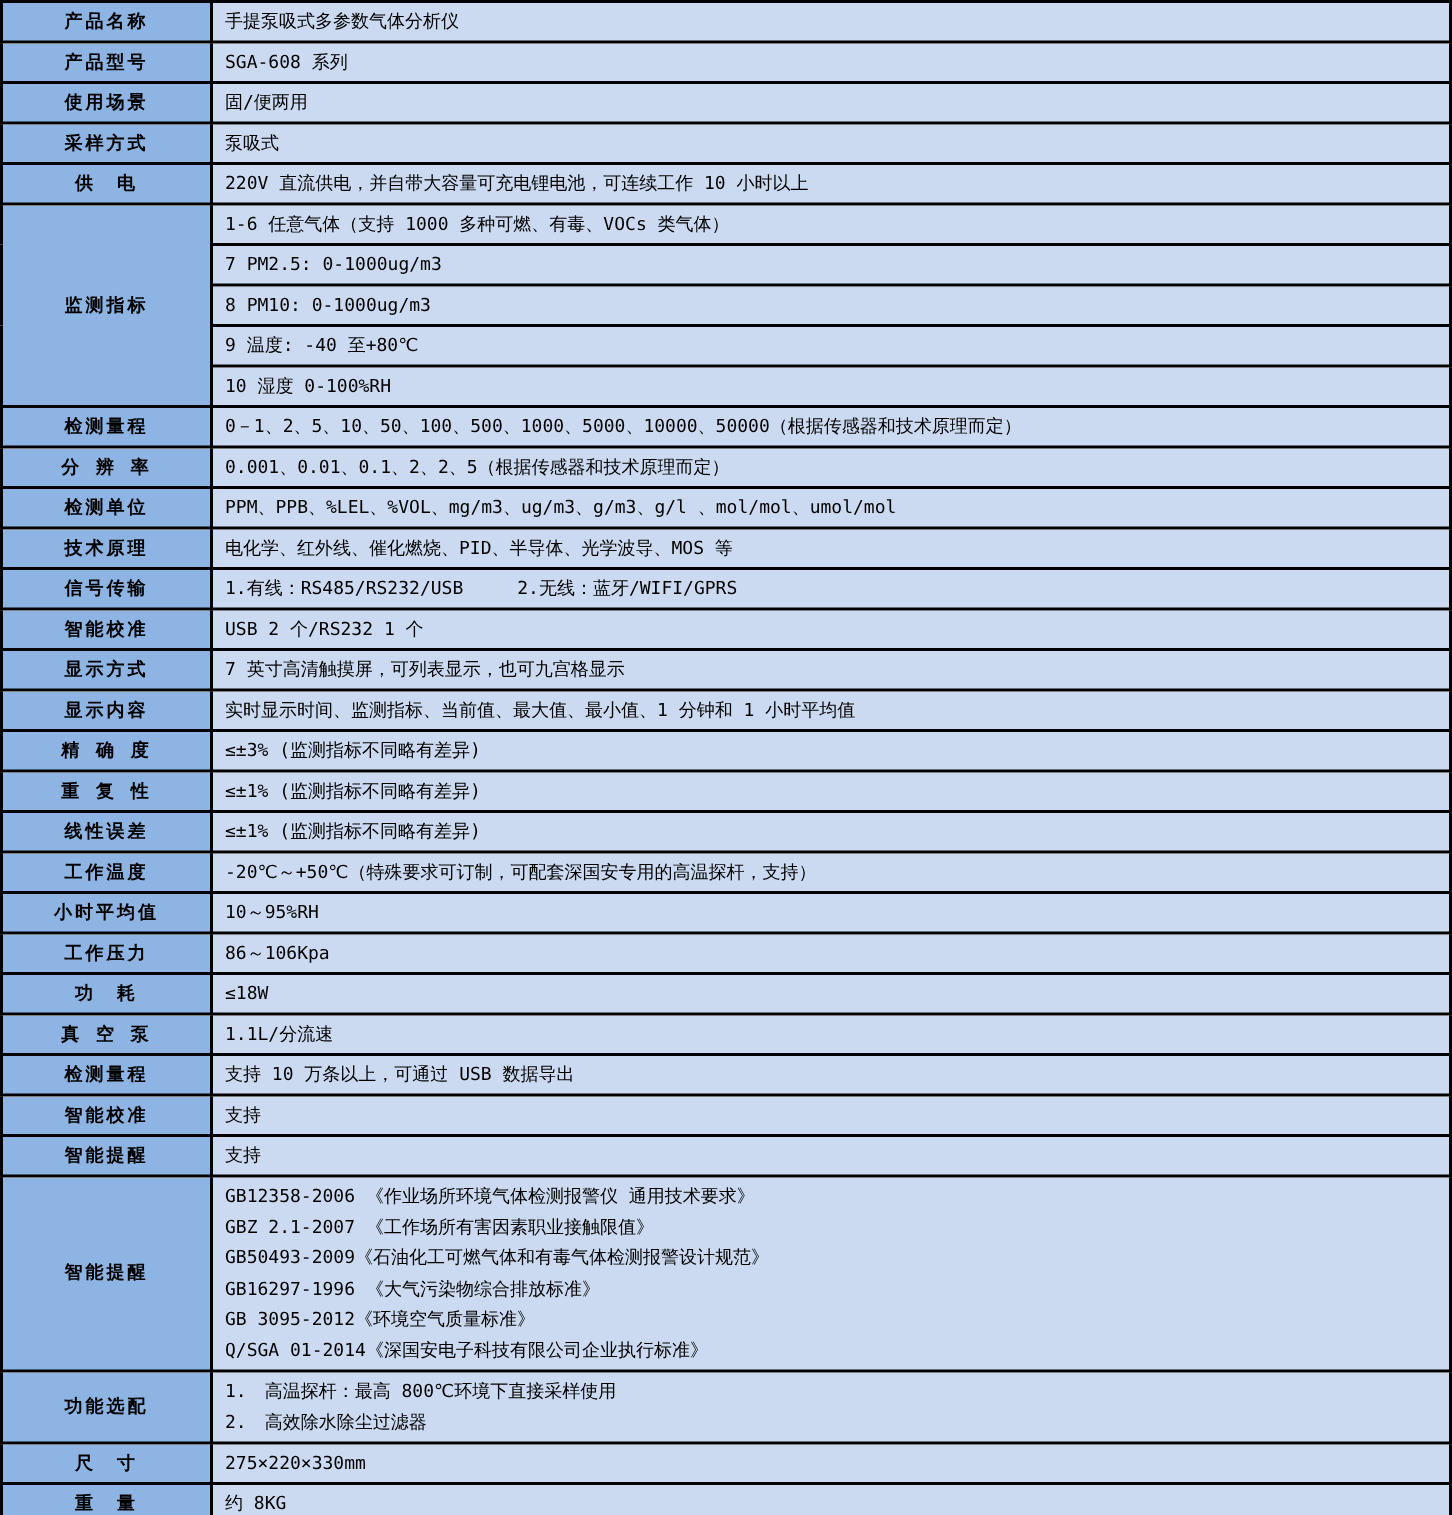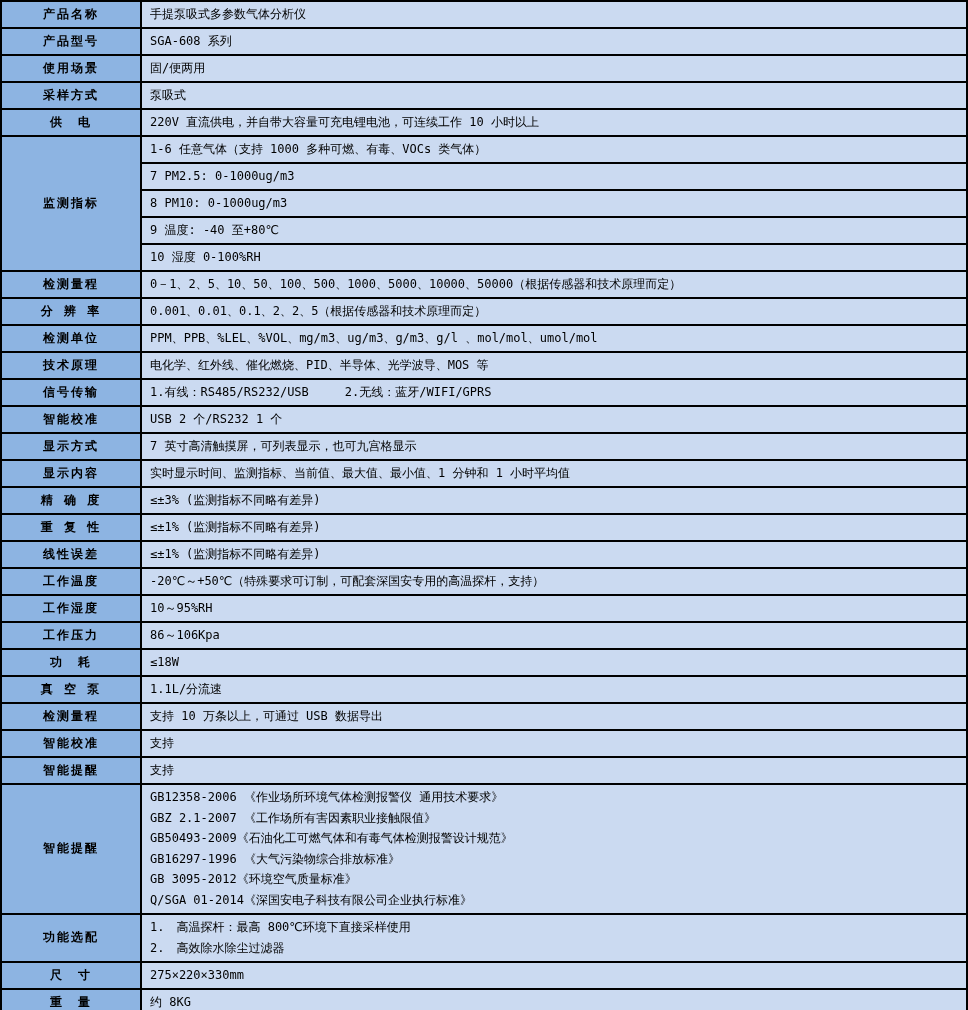--- a/index.html
+++ b/index.html
@@ -129,21 +129,21 @@
       </tr>
       <tr class="single">
         <td class="label">线性误差</td>
         <td class="value">≤±1% (监测指标不同略有差异)</td>
       </tr>
       <tr class="single">
         <td class="label">工作温度</td>
         <td class="value">-20℃～+50℃（特殊要求可订制，可配套深国安专用的高温探杆，支持）</td>
       </tr>
       <tr class="single">
-        <td class="label">工作湿度</td>
+        <td class="label">小时平均值</td>
         <td class="value">10～95%RH</td>
       </tr>
       <tr class="single">
         <td class="label">工作压力</td>
         <td class="value">86～106Kpa</td>
       </tr>
       <tr class="single">
         <td class="label">功　耗</td>
         <td class="value">≤18W</td>
       </tr>

